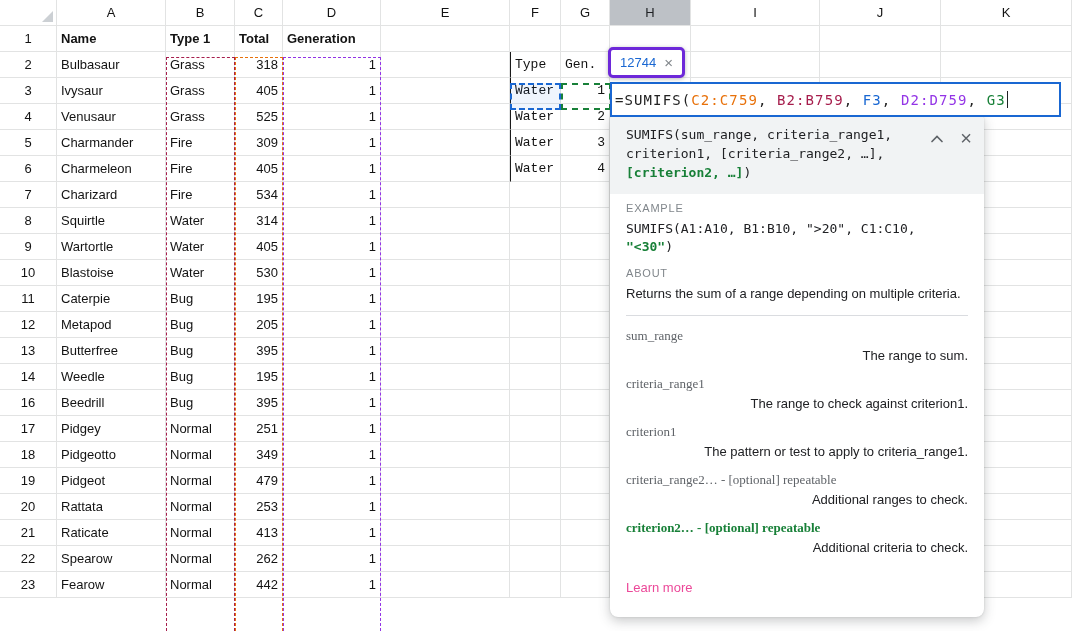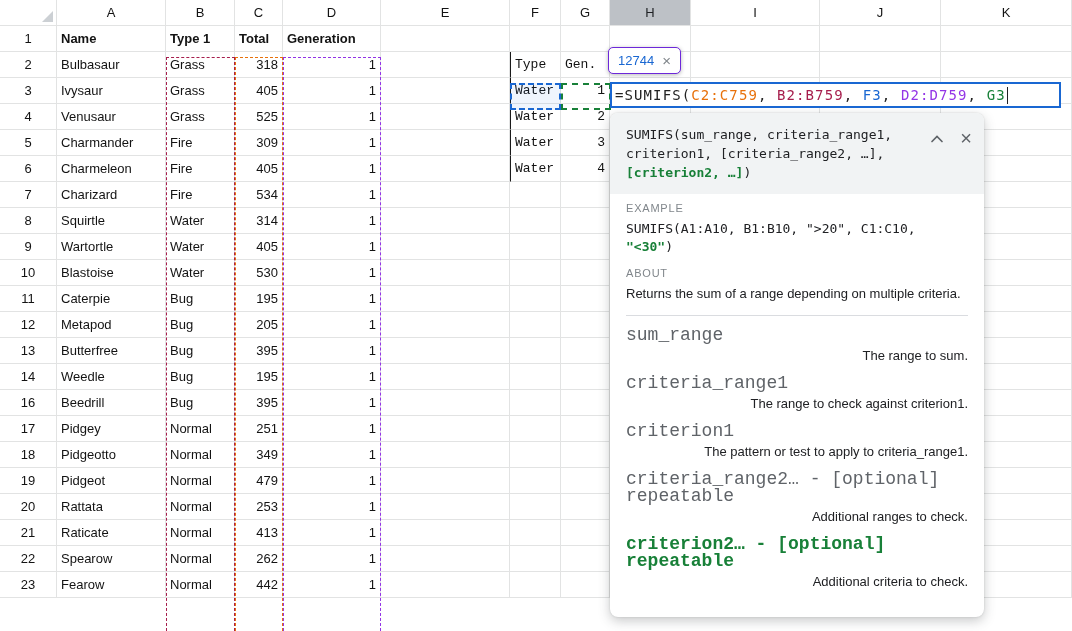--- a/index.html
+++ b/index.html
@@ -28,32 +28,32 @@
   .ov{position:absolute;box-sizing:border-box;pointer-events:none;z-index:3;}
   #range-b,#range-c,#range-d{border:1px dashed transparent;border-bottom-style:none;}
   #range-b{left:166px;top:57px;width:69px;height:574px;}
   #range-c{left:235px;top:57px;width:48px;height:574px;}
   #range-d{left:283px;top:57px;width:98px;height:574px;}
   #ref-f3,#ref-g3{border:2px dashed transparent;}
   #ref-f3{left:510px;top:83px;width:51px;height:27px;background:rgba(26,115,232,.07);}
   #ref-g3{left:561px;top:83px;width:50px;height:27px;}
 
   
-  #formula-box{position:absolute;left:610px;top:82px;width:451px;height:26px;z-index:5;
+  #formula-box{position:absolute;left:610px;top:82px;width:451px;height:35px;z-index:5;
                background:#fff;border:2px solid #1967d2;box-sizing:border-box;
                display:flex;align-items:center;padding-left:3px;
                font-family:"DejaVu Sans Mono","Liberation Mono",monospace;font-size:14px;letter-spacing:1.1px;}
   .fx{white-space:pre;}
   .caret{display:inline-block;width:1.5px;height:17px;background:#202124;margin-left:1px;
          animation:blink 1.1s steps(1) infinite;}
   @keyframes blink{50%{opacity:0;}}
 
   
   #result-chip{position:absolute;left:608px;top:47px;z-index:6;background:#fff;
-               border:1px solid #6d28d9;border-radius:5px;box-shadow:0 1px 4px rgba(0,0,0,.28);
+               border:3px solid #6d28d9;border-radius:5px;box-shadow:0 1px 4px rgba(0,0,0,.28);
                display:flex;align-items:center;gap:8px;padding:5px 9px;font-size:13px;}
   .chip-val{color:#1967d2;}
   .chip-x{color:#80868b;font-size:15px;line-height:1;cursor:pointer;}
 
   
   #help-popup{position:absolute;left:610px;top:113px;width:374px;height:504px;z-index:4;
               background:#fff;border-radius:8px;overflow:hidden;font-size:13px;color:#202124;
               box-shadow:0 4px 12px rgba(60,64,67,.28),0 0 2px rgba(60,64,67,.2);}
   .hp-head{background:#f1f3f4;padding:12px 12px 12px 16px;display:flex;align-items:flex-start;}
   .hp-syntax{flex:1;font-family:"DejaVu Sans Mono","Liberation Mono",monospace;font-size:13px;
@@ -61,21 +61,21 @@
   .hp-icons{display:flex;gap:16px;margin-left:10px;padding-top:3px;align-items:center;}
   .hp-ic{color:#5f6368;cursor:pointer;line-height:1;display:inline-flex;}
   .hp-x{font-size:20px;}
   .hp-body{padding:4px 16px 14px;}
   .hp-label{font-size:11px;letter-spacing:.8px;color:#80868b;margin:4px 0 6px;}
   .hp-code{font-family:"DejaVu Sans Mono","Liberation Mono",monospace;font-size:13px;line-height:18px;
            white-space:pre-wrap;margin-bottom:11px;}
   .hp-about{line-height:18px;color:#202124;}
   .hp-div{height:1px;background:#dadce0;margin:12px 0 2px;}
   .param{margin:11px 0;}
-  .param-name{font-family:Liberation Mono, monospace;font-size:18px;color:#5f6368;line-height:17px;white-space:pre-wrap;}
+  .param-name{font-family:Liberation Serif, serif;font-size:13px;color:#5f6368;line-height:17px;white-space:pre-wrap;}
   .param.active .param-name{color:#188038;font-weight:700;}
   .param-desc{color:#202124;margin-top:3px;line-height:17px;text-align:right;}
   .learn{color:#ec4899;display:inline-block;margin-top:13px;cursor:pointer;text-decoration:none;}
 </style>
 </head>
 <body>
 
 <div id="stage">
 
   <table class="sheet">

